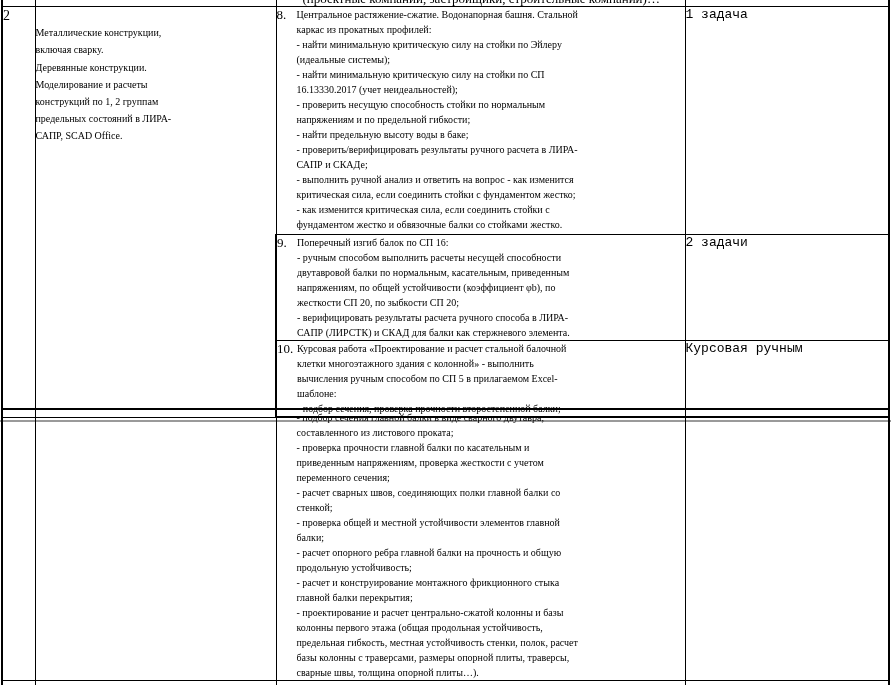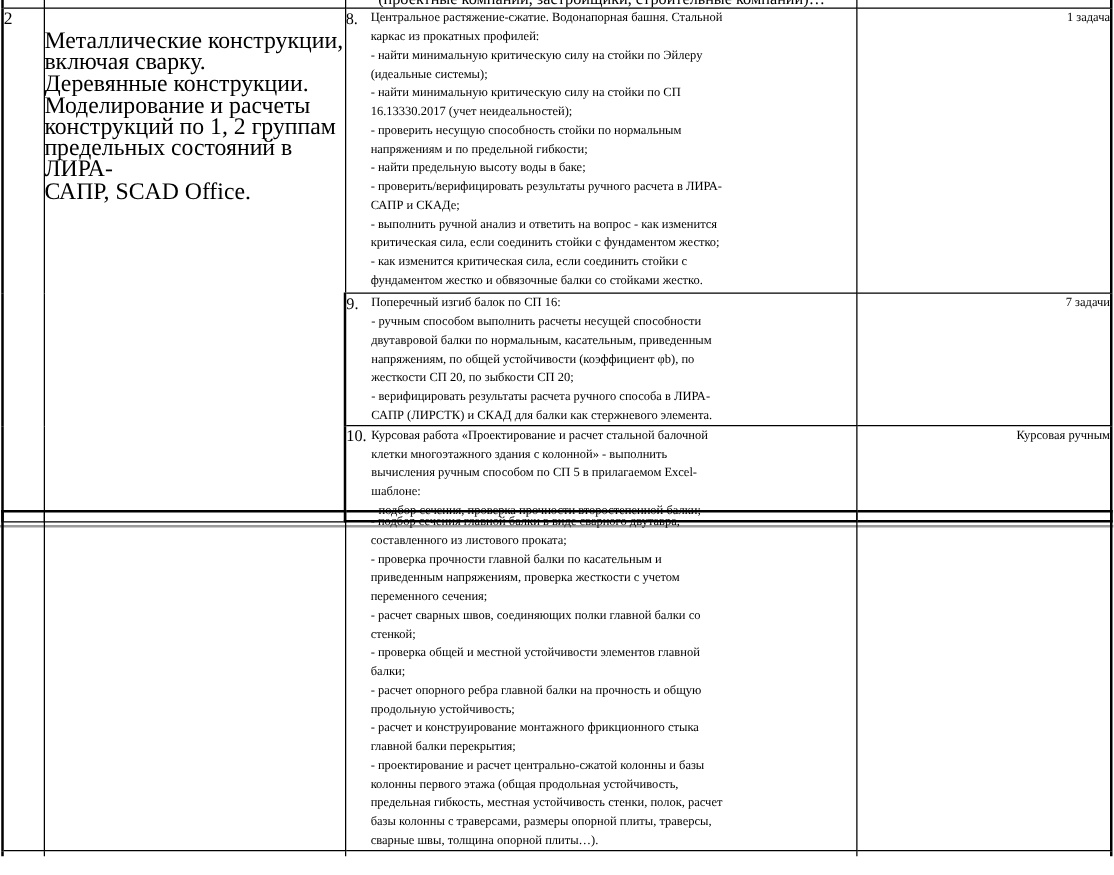--- a/index.html
+++ b/index.html
@@ -40,39 +40,40 @@
     margin-top:-9px;
     font-size:13px;line-height:15px;
     white-space:nowrap;
     padding-left:26px;
   }
   .cell-num{
     font-size:14px;line-height:17px;
     padding:2px 2px 0 7px;
   }
   .cell-topic{
-    font-size:19px;line-height:17.2px;
+    font-size:10px;line-height:17.2px;
     padding:2px 4px 0 5px;
     white-space:pre-line;
   }
   .cell-tasks{padding:1px 3px 0 3px;}
   .li{display:flex;align-items:flex-start;}
   .li .num{
     flex:0 0 20px;
     font-size:13px;line-height:15px;
   }
   .li .txt{
     flex:1 1 auto;
     font-size:10px;line-height:15px;
     white-space:pre-line;
   }
   .cell-label{
-    font-size:10px;line-height:16px;
-    text-align:right;
+    font-size:13px;line-height:16px;
+    text-align:left;
     padding-top:2px;
+    font-family:Liberation Mono, monospace;
   }
   .gap-line{
     position:absolute;
     left:0;top:420px;
     width:891px;height:2px;
     background:#9a9a9a;
   }
   .h227{height:227px;} .h102{height:102px;} .h72{height:72px;}
   .h269{height:269px;} .h4{height:4px;}
 </style>
@@ -141,21 +142,21 @@
           <span class="txt">Поперечный изгиб балок по СП 16:
 - ручным способом выполнить расчеты несущей способности
 двутавровой балки по нормальным, касательным, приведенным
 напряжениям, по общей устойчивости (коэффициент φb), по
 жесткости СП 20, по зыбкости СП 20;
 - верифицировать результаты расчета ручного способа в ЛИРА-
 САПР (ЛИРСТК) и СКАД для балки как стержневого элемента.</span>
         </div>
       </td>
       <td class="cell-label">
-        <div>7 задачи</div>
+        <div>2 задачи</div>
       </td>
     </tr>
     <tr>
       <td class="cell-tasks h72">
         <div class="li">
           <span class="num">10.</span>
           <span class="txt">Курсовая работа «Проектирование и расчет стальной балочной
 клетки многоэтажного здания с колонной» - выполнить
 вычисления ручным способом по СП 5 в прилагаемом Excel-
 шаблоне:

